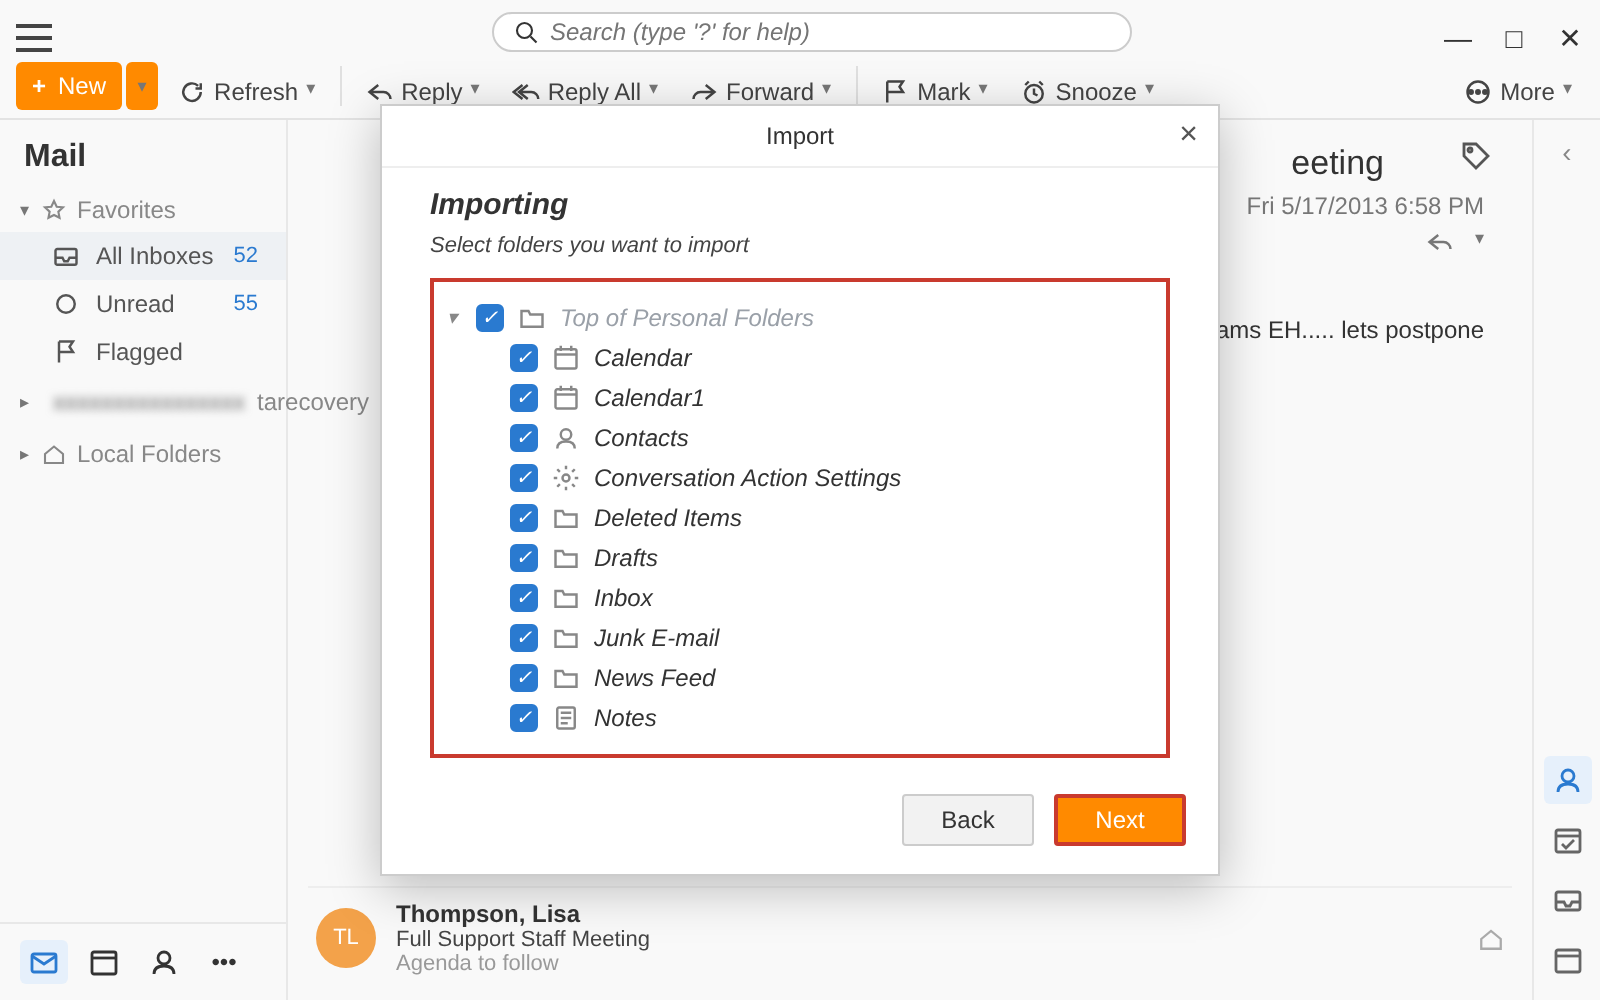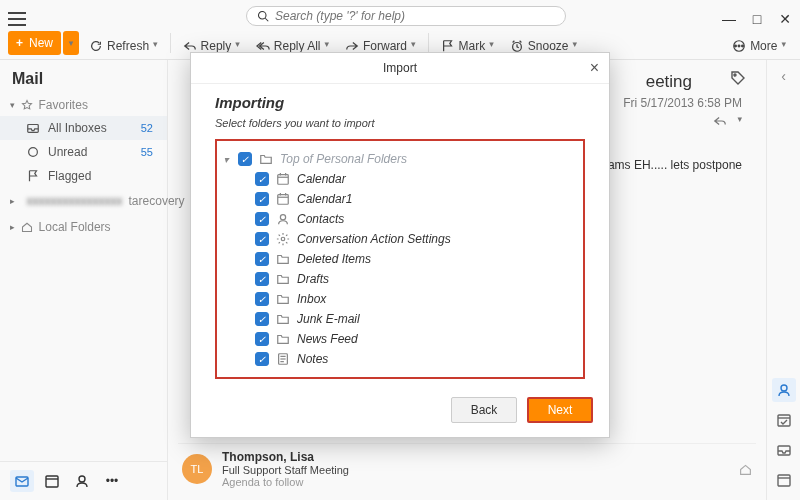--- a/index.html
+++ b/index.html
@@ -14,21 +14,21 @@
   .wincontrols span { width: 14px; text-align: center; cursor: pointer; font-size:14px; line-height:14px;}
   .toolbar { height: 34px; border-bottom: 1px solid #e3e3e3; display: flex; align-items: center; padding: 0 8px; gap: 4px; }
   .btn-new { background: #ff8a00; color: #fff; border-radius: 3px; height: 24px; display: flex; align-items: center; padding: 0 8px; gap: 6px; cursor:pointer; }
   .btn-new .plus { font-weight: bold; }
   .split-caret { background: #ff8a00; color:#fff; height:24px; width:16px; border-radius:3px; display:flex; align-items:center; justify-content:center; cursor:pointer; margin-left:-2px;}
   .tbitem { display: flex; align-items: flex-start; gap: 4px; padding: 0 6px; height: 24px; cursor: pointer; color:#444; border-radius:3px;margin-top:16px;}
   .tbitem svg { width:14px; height:14px; }
   .caret { font-size: 9px; color:#777; }
   .vdiv { width:1px; height:20px; background:#e0e0e0; margin:0 2px;}
   .main { display: flex; height: 440px; }
-  .sidebar { width: 168px; border-right: 1px solid #e8e8e8; display:flex; flex-direction:column; }
+  .sidebar { width: 144px; border-right: 1px solid #e8e8e8; display:flex; flex-direction:column; }
   .sidebar h2 { font-size: 16px; font-weight:600; padding: 10px 12px 6px; }
   .fav-hdr { display:flex; align-items:center; gap:6px; padding: 4px 10px; color:#888; font-size:11px;}
   .nav-item { display:flex; align-items:center; gap:8px; padding: 5px 10px 5px 26px; cursor:pointer; color:#555;}
   .nav-item.active{ background:#eef1f4;}
   .nav-item .count{ margin-left:auto; color:#2a7ad0; font-size:11px; padding-right:4px;}
   .nav-item svg{width:14px;height:14px;}
   .acct-row{display:flex;align-items:center;gap:6px;padding:6px 10px;color:#888;font-size:11px;}
   .acct-row .blur{filter:blur(2px); color:#666;}
   .sidebar-bottom{margin-top:auto; border-top:1px solid #e8e8e8; display:flex; gap:6px; padding:8px 10px;}
   .sidebar-bottom .ico{width:24px;height:22px;border-radius:3px;display:flex;align-items:center;justify-content:center;cursor:pointer;}

